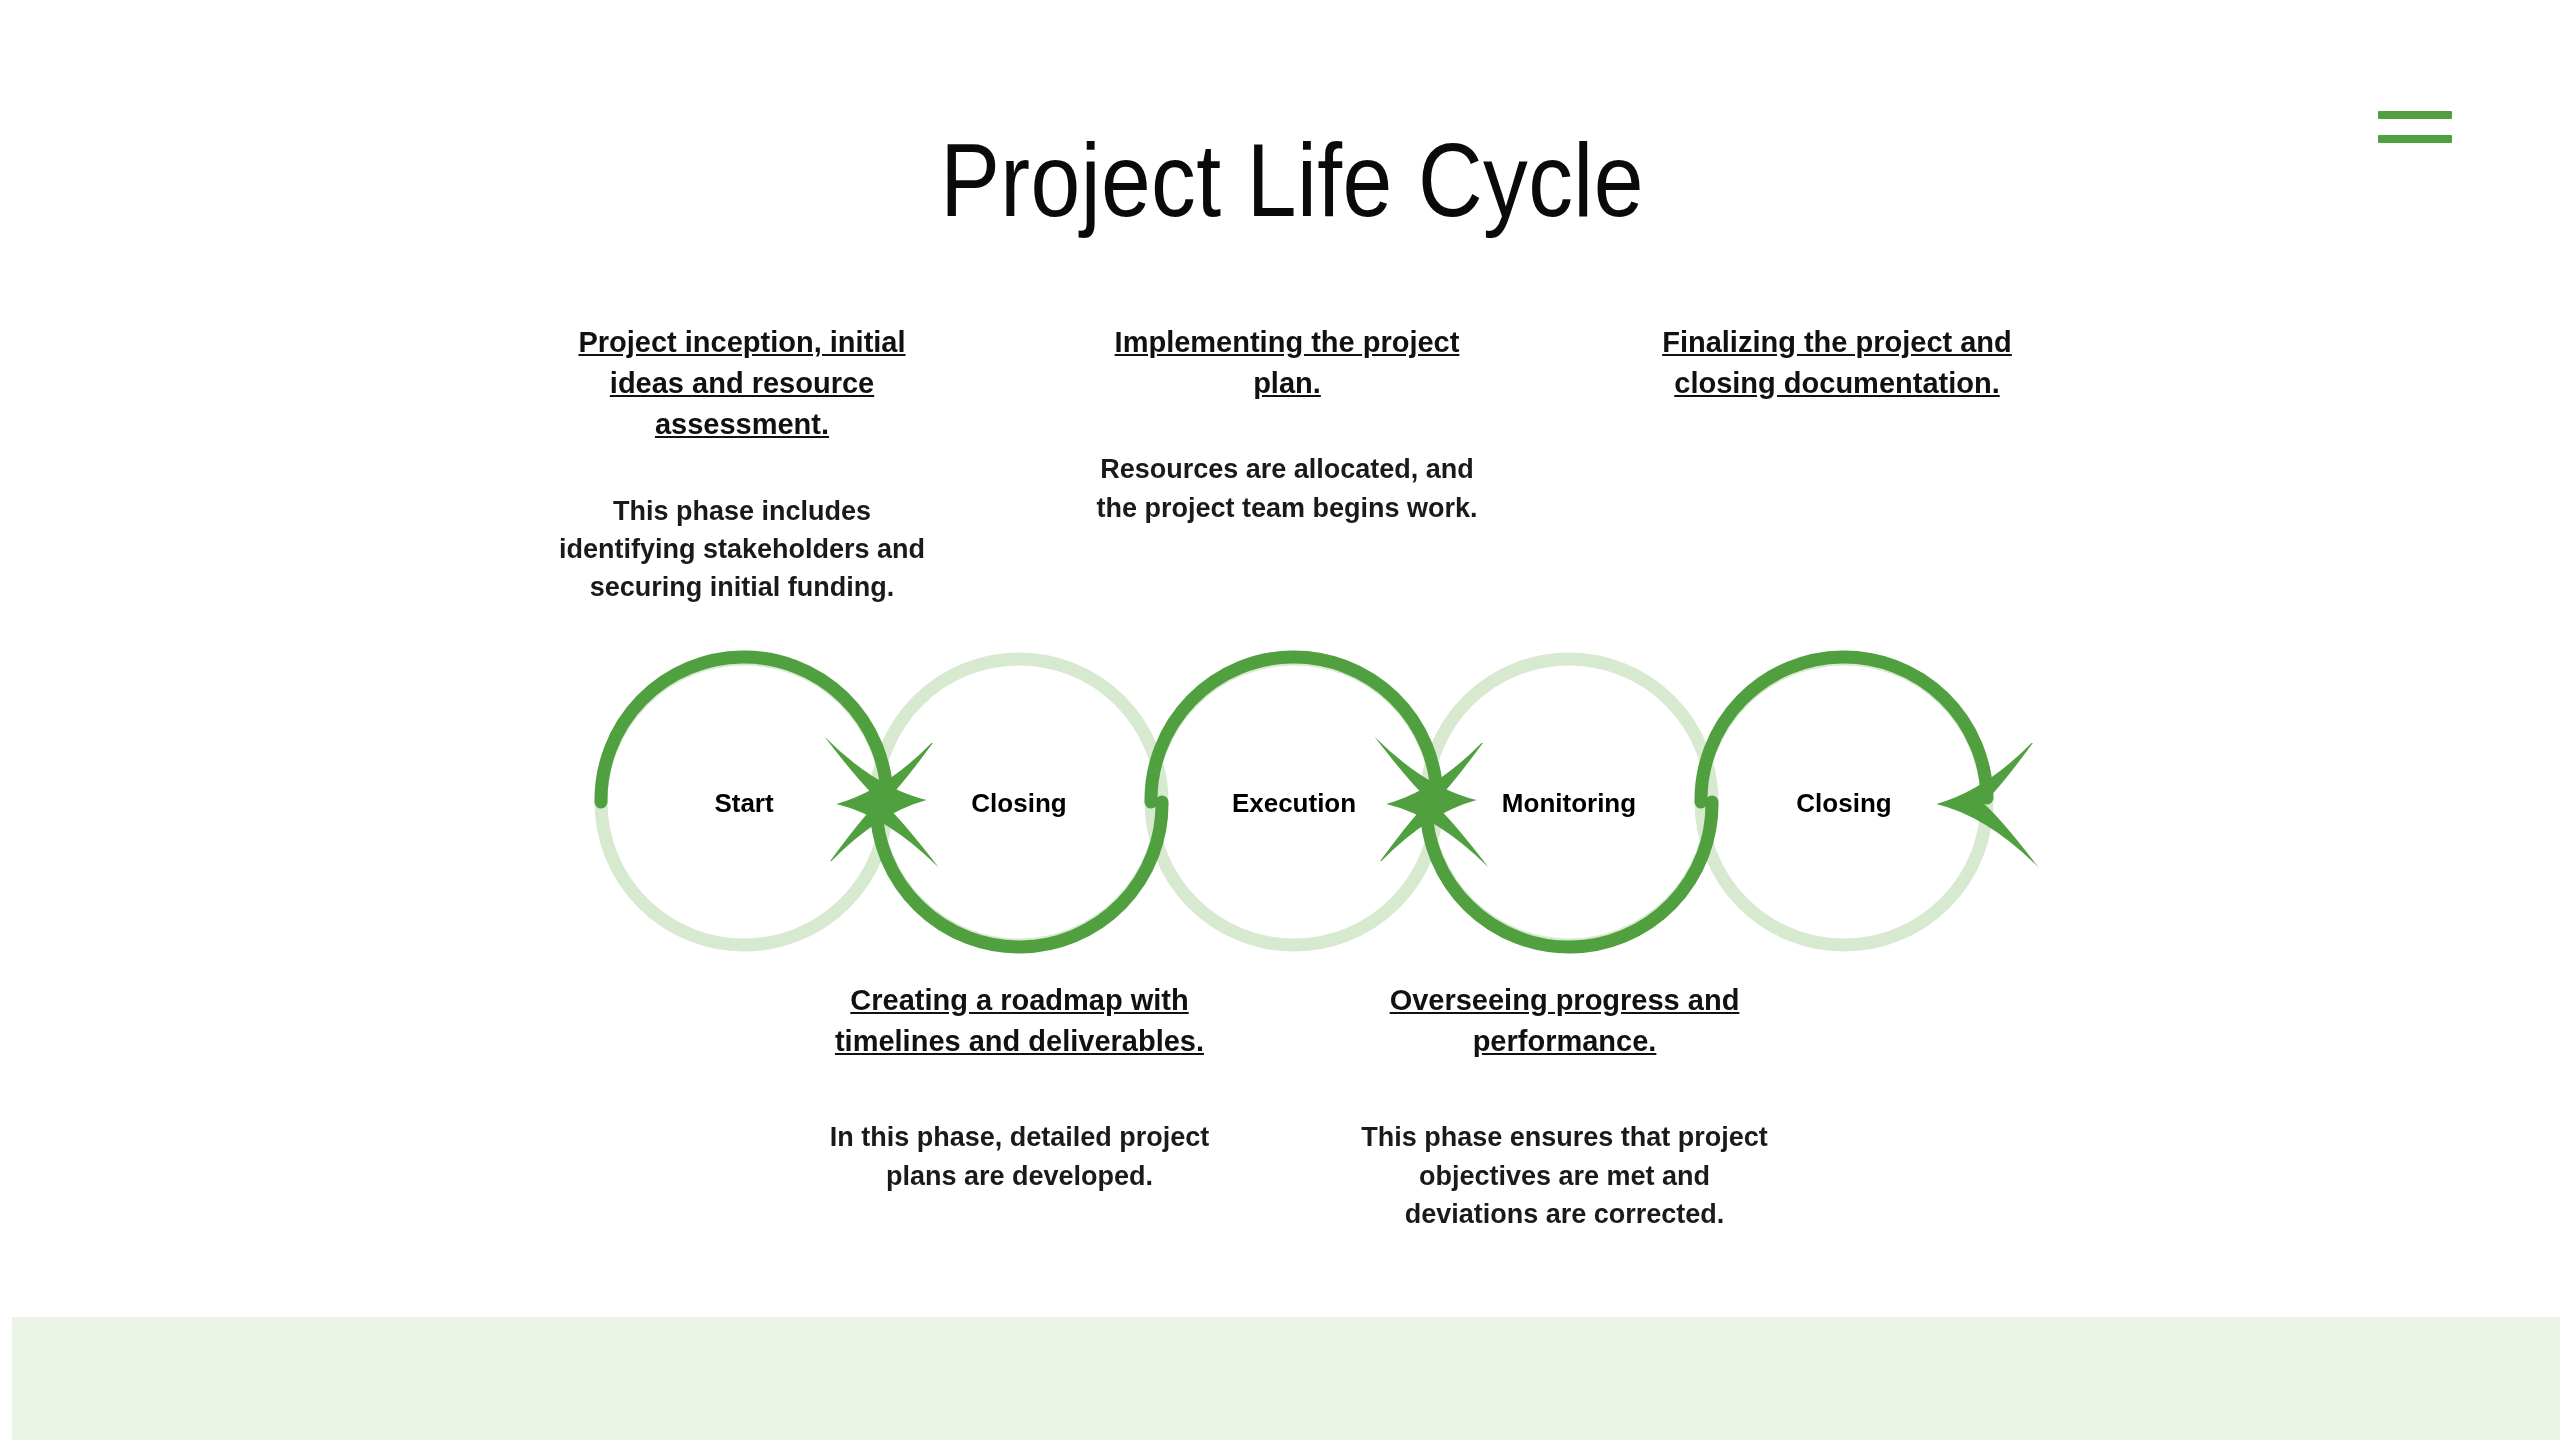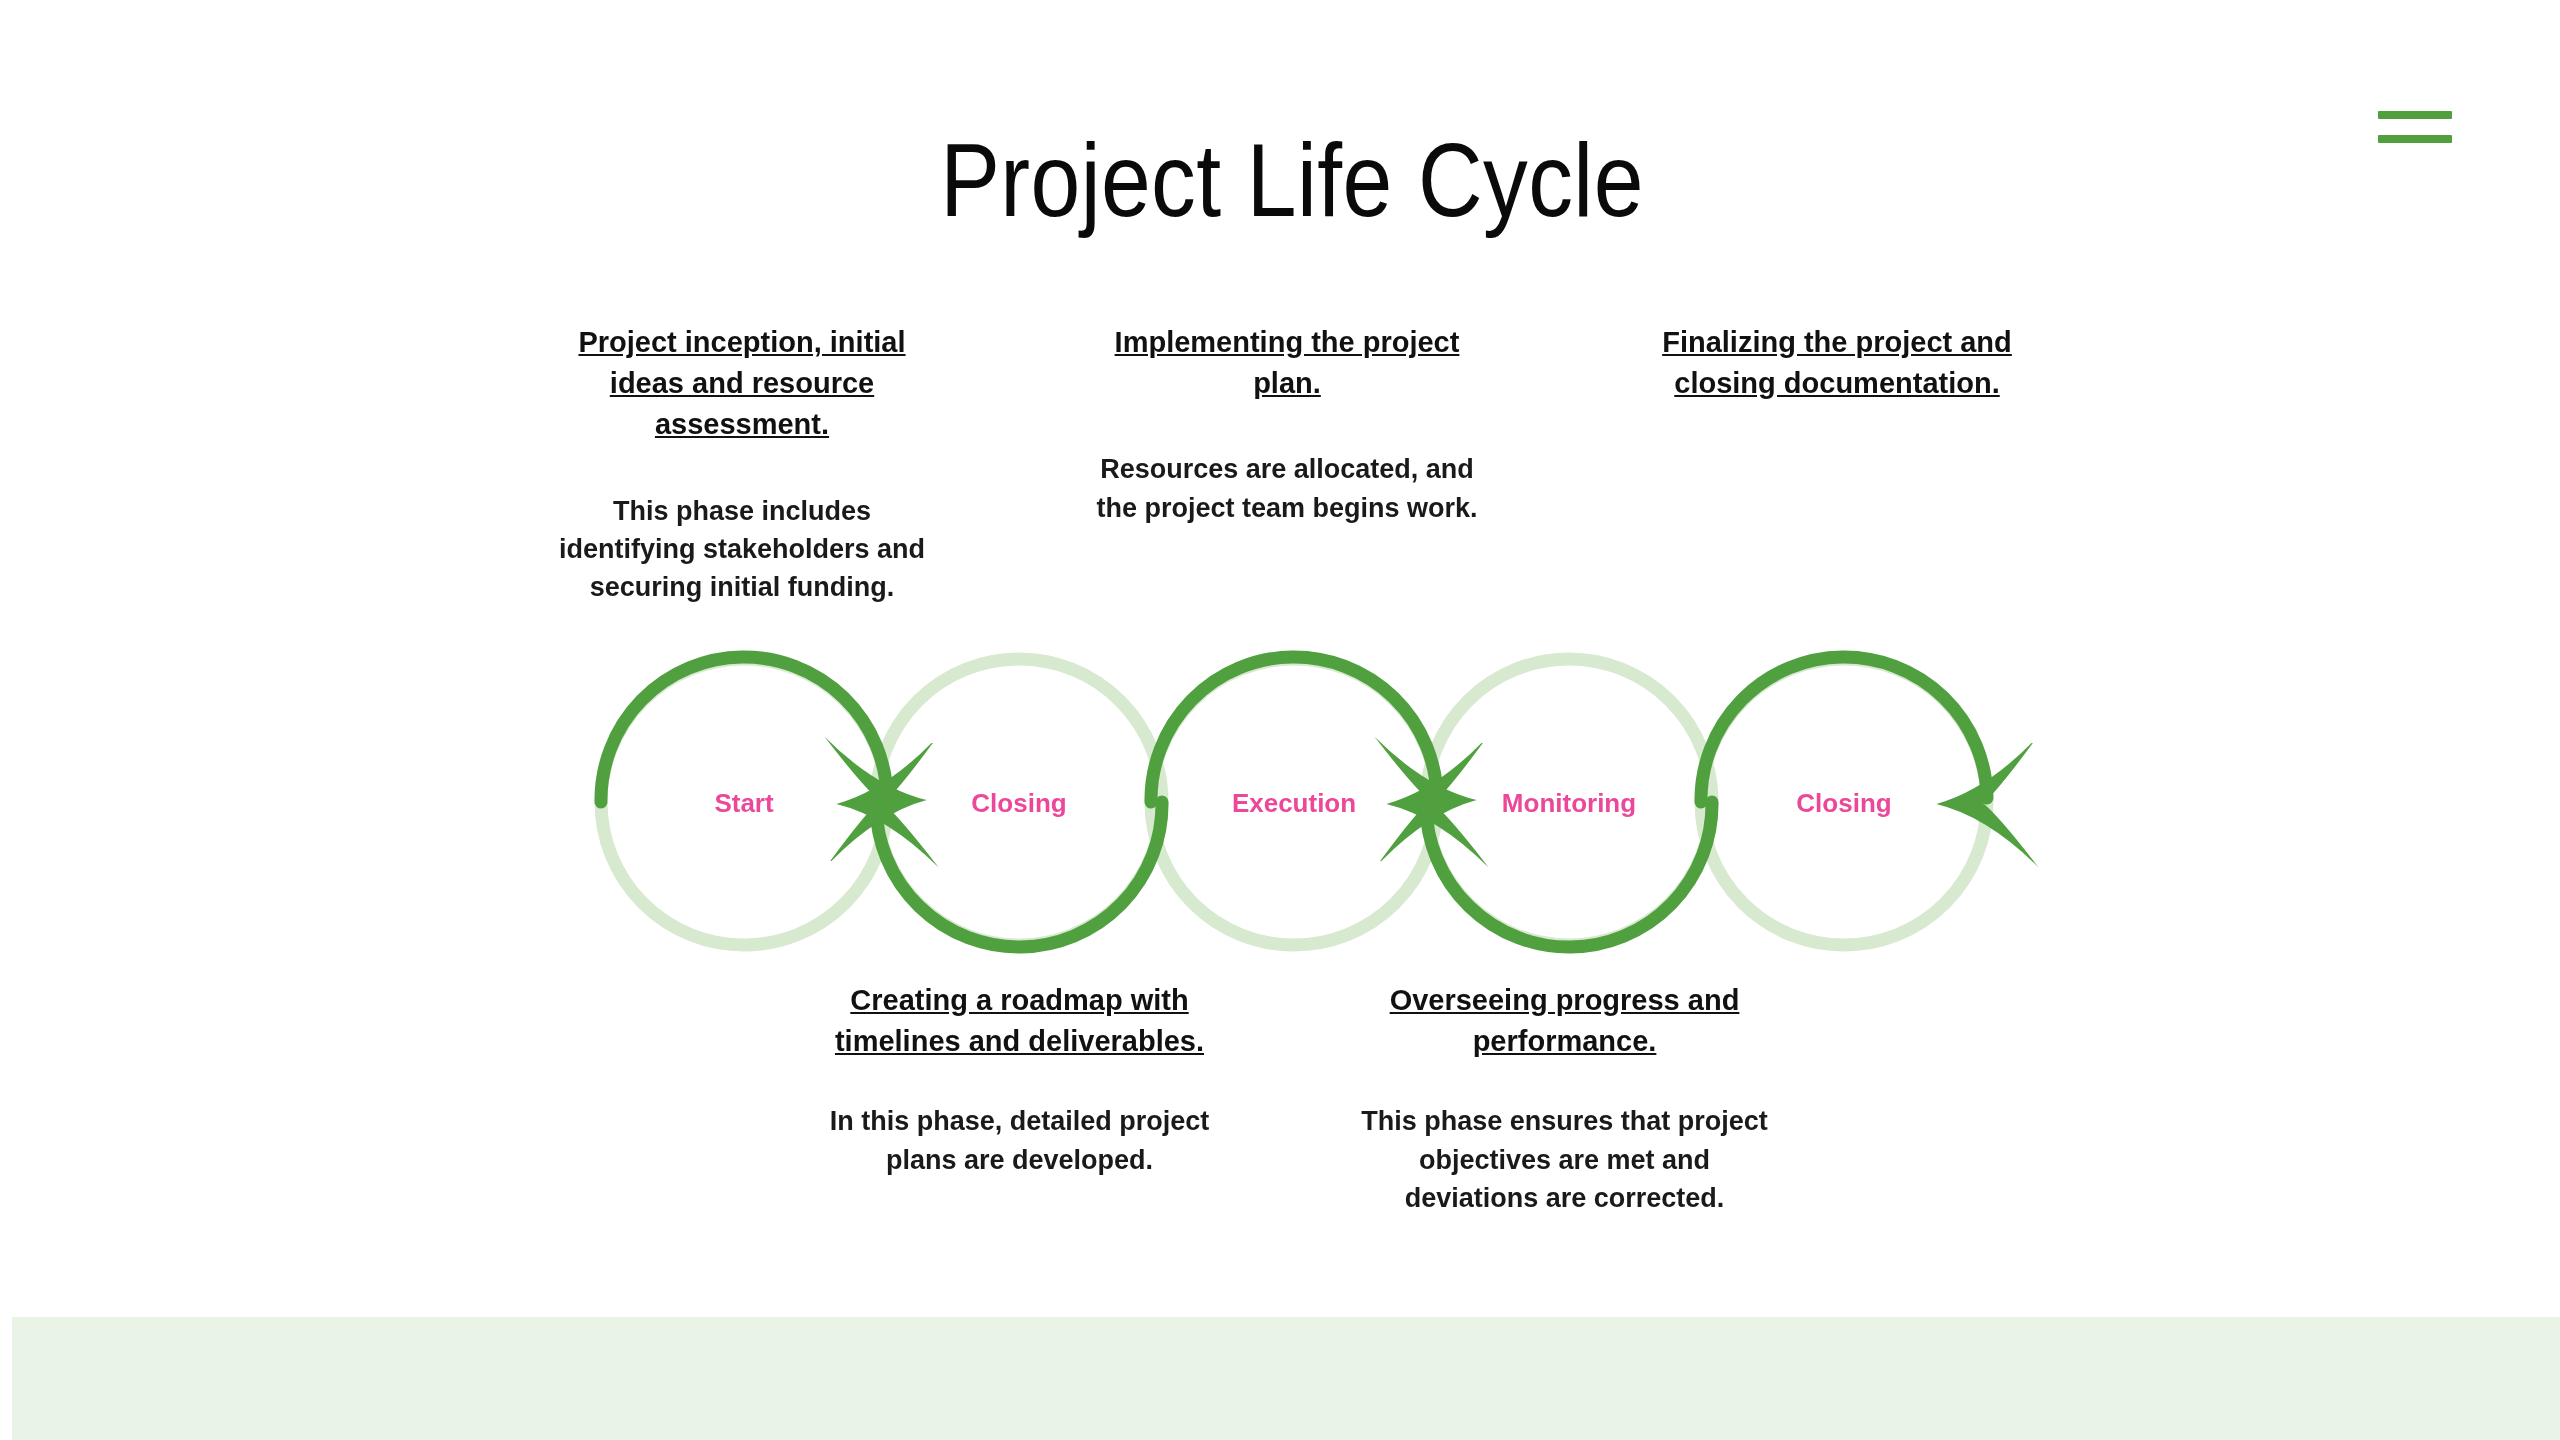--- a/index.html
+++ b/index.html
@@ -86,41 +86,41 @@
 
   
   .top-col { top: 322px; }
   .top-col .phase-desc { margin-top: 46px; }
   #col-start      { left: 530px; }
   #col-execution  { left: 1075px; }
   #col-closing    { left: 1625px; }
 
   
   .bottom-col { top: 980px; }
-  .bottom-col .phase-desc { margin-top: 40px; }
+  .bottom-col .phase-desc { margin-top: 56px; }
   #col-planning   { left: 800px;  width: 415px; }
   #col-monitoring { left: 1345px; width: 415px; }
 
   
   #cycle-diagram {
     position: absolute;
     left: 560px;
     top: 630px;
     width: 1500px;
     height: 345px;
   }
   #cycle-diagram svg { display: block; }
 
   .node-label {
     position: absolute;
     width: 300px;
     text-align: center;
     font-size: 26px;
     font-weight: bold;
-    color: #ec4899;
+    color: #000000;
     top: 158px;
     margin-left: -150px;
   }
 
   
   #bottom-band {
     position: absolute;
     left: 0;
     top: 1317px;
     width: 2560px;

